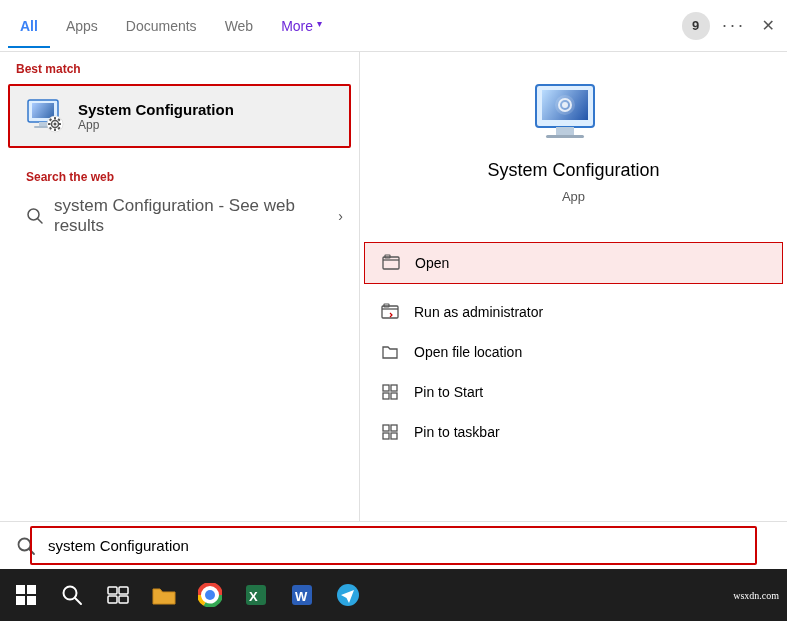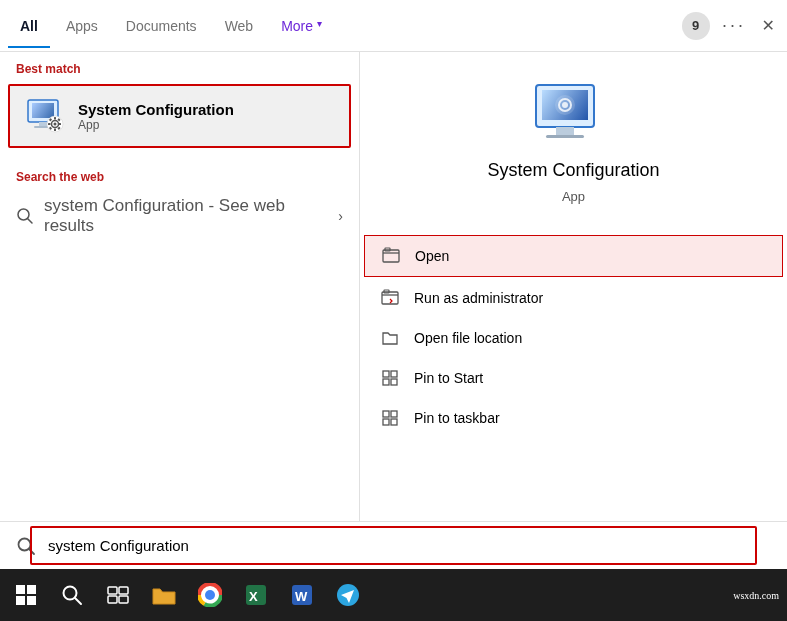--- a/index.html
+++ b/index.html
@@ -34,21 +34,21 @@
       gap: 4px;
     }
     .tab-item {
       padding: 14px 12px;
       font-size: 14px;
       color: #737373;
       cursor: pointer;
       position: relative;
     }
     .tab-item.active {
-      color: #0f172a;
+      color: #3b82f6;
       font-weight: 600;
     }
     .tab-item.active::after {
       content: '';
       position: absolute;
       bottom: 0; left: 0; right: 0;
       height: 2px;
       background: #0078d7;
     }
     .tab-more {
@@ -150,20 +150,21 @@
       color: #000;
     }
     .best-match-sub {
       font-size: 12px;
       color: #555;
     }
 
     
     .web-section {
       margin-top: 8px;
+      margin-left: 10px;
     }
     .web-item {
       display: flex;
       align-items: center;
       padding: 8px 16px;
       gap: 10px;
       cursor: pointer;
     }
     .web-search-icon {
       width: 18px;
@@ -226,21 +227,21 @@
       align-items: center;
       padding: 10px 20px;
       gap: 14px;
       cursor: pointer;
       font-size: 14px;
       color: #000;
     }
     .context-item.highlighted {
       background: #fce8e8;
       border: 1px solid #cc0000;
-      margin: 1px 4px;
+      margin: 8px 4px;
       padding: 10px 16px;
     }
     .context-icon {
       width: 20px;
       height: 20px;
       display: flex;
       align-items: center;
       justify-content: center;
       color: #555;
       flex-shrink: 0;

